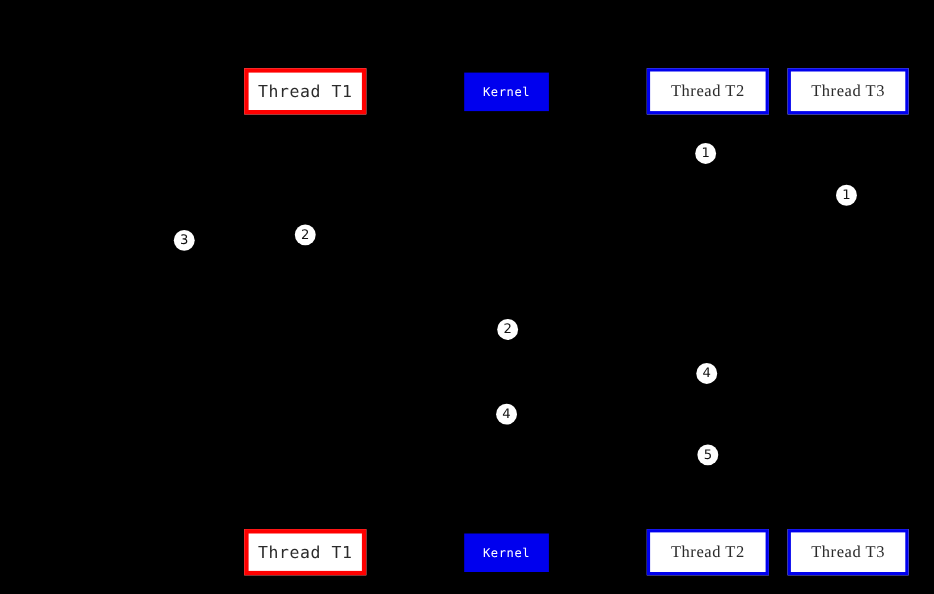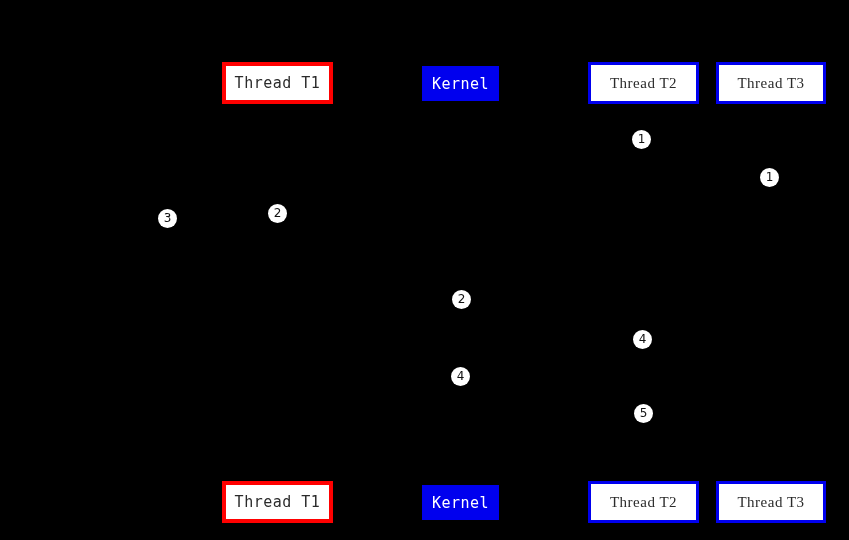--- a/index.html
+++ b/index.html
@@ -31,21 +31,21 @@
     color: #2b2b2b;
     font-size: 15px;
     border-style: solid;
   }
   .participant.red   { border-color: #FF0000; border-width: 4px; }
   .participant.blue  { border-color: #0000EE; border-width: 3px; font-family: Liberation Serif, serif; }
   .participant.filled {
     background: #0000EE;
     color: #FFFFFF;
     border: 0;
-    font-size: 15px;
+    font-size: 11px;
   }
 
   
   .lifeline {
     position: absolute;
     width: 1px;
     background: #000000;
   }
 
   

